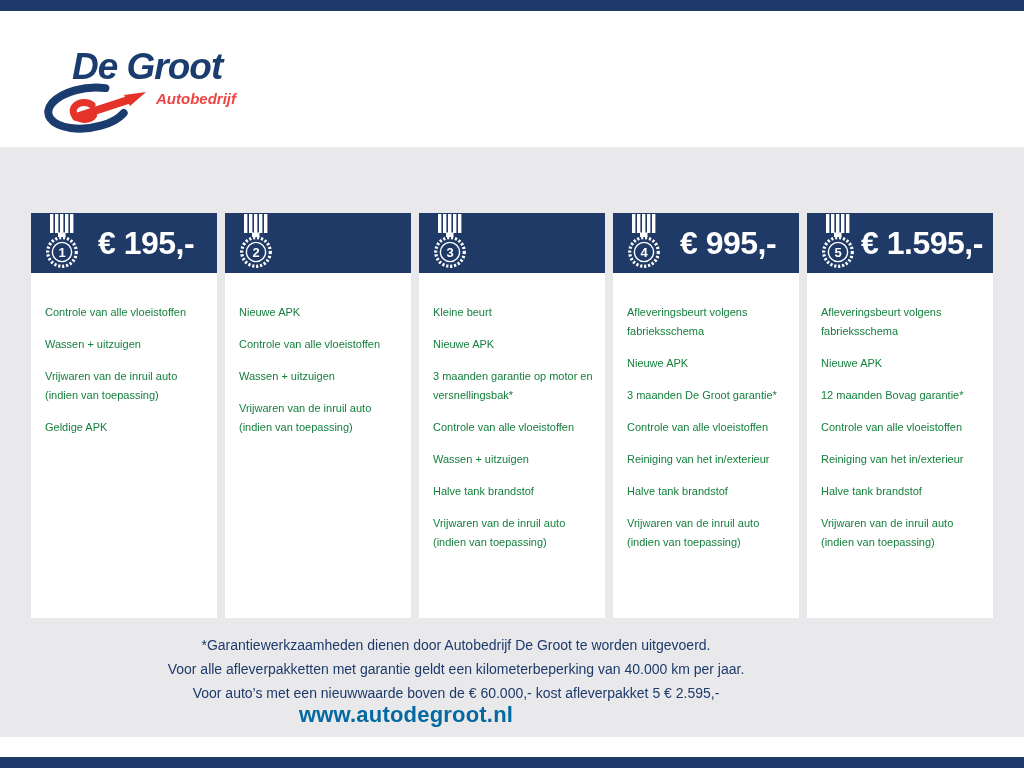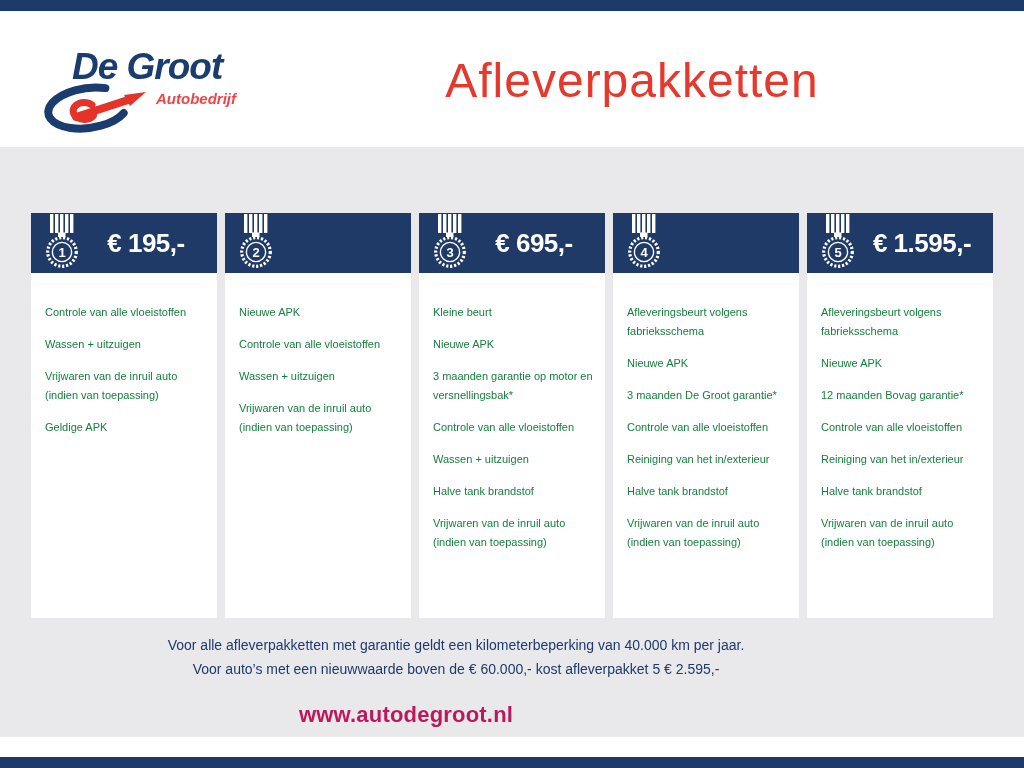--- a/index.html
+++ b/index.html
@@ -24,48 +24,47 @@
   
   .band { position: absolute; left: 0; top: 147px; width: 1024px; height: 590px; background: #e9e9ec; }
 
   
   .columns { position: absolute; left: 31px; top: 66px; display: flex; gap: 8px; }
   .pkg { width: 186px; height: 405px; background: #ffffff; }
   .pkg-head { position: relative; height: 60px; background: #1f3a66; display: flex;
               align-items: center; padding: 0 6px 0 12px; }
   .medal { flex-shrink: 0; display: block; margin-top: -2px; }
   .pkg-price { flex: 1; text-align: center; color: #ffffff; font-weight: bold;
-               font-size: 26px; letter-spacing: -0.5px; white-space: nowrap; }
+               font-size: 32px; letter-spacing: -0.5px; white-space: nowrap; }
   .pkg-items { list-style: none; padding: 30px 6px 0 14px; }
   .pkg-items li { font-size: 11px; line-height: 19px; color: #15803d; margin-bottom: 13px; }
 
   
   .footnotes { position: absolute; left: 0; top: 486px; width: 912px; text-align: center;
                color: #1d3a6b; font-size: 14px; line-height: 24px; }
   .website { position: absolute; left: 0; top: 555px; width: 812px; text-align: center;
-             color: #be185d; font-size: 22px; font-weight: bold; letter-spacing: 0.2px; }
+             color: #0369a1; font-size: 22px; font-weight: bold; letter-spacing: 0.2px; }
 </style>
 </head>
 <body>
 
 <div class="page">
   <div class="accent-bar top"></div>
 
   <div class="logo">
     <svg class="logo-mark" width="122" height="62" viewBox="0 0 122 62">
       <path d="M 72 18.7 A 40 20 0 1 0 86.6 46" fill="none" stroke="#1a3c6e" stroke-width="8" stroke-linecap="round" transform="rotate(-8 52 36)"></path>
       <path d="M 56 33 A 11 8.5 0 1 0 57.5 43.5" fill="none" stroke="#e63329" stroke-width="7" stroke-linecap="round"></path>
       <path d="M 40 45 L 92 28" stroke="#e63329" stroke-width="8" stroke-linecap="round"></path>
       <path d="M 110 20 L 88 23 L 94 34 Z" fill="#e63329"></path>
     </svg>
     <span class="logo-name">De Groot</span>
     <span class="logo-sub">Autobedrijf</span>
   </div>
 
-  <h1 class="page-title">Afleverpakketten</h1>
 
   <div class="band">
     <div class="columns">
 
       <section class="pkg">
         <header class="pkg-head">
           <svg class="medal" width="38" height="56" viewBox="0 0 38 56">
             <g fill="#ffffff">
               <rect x="7" y="0" width="3.4" height="19"></rect>
                 <rect x="12" y="0" width="3.4" height="19"></rect>
@@ -122,21 +121,20 @@
                 <rect x="12" y="0" width="3.4" height="19"></rect>
               <rect x="17" y="0" width="3.4" height="19"></rect>
                 <rect x="22" y="0" width="3.4" height="19"></rect>
               <rect x="27" y="0" width="3.4" height="19"></rect>
             </g>
             <rect x="15" y="18.5" width="7.5" height="4.5" fill="#ffffff"></rect>
             <circle cx="19" cy="38" r="14.3" fill="none" stroke="#ffffff" stroke-width="3.2" stroke-dasharray="2.2 1.8"></circle>
             <circle cx="19" cy="38" r="9.6" fill="none" stroke="#ffffff" stroke-width="1.4"></circle>
             <text x="19" y="42.5" text-anchor="middle" font-size="13" font-weight="bold" fill="#ffffff">3</text>
           </svg>
-          <span class="pkg-price">€ 695,-</span>
         </header>
         <ul class="pkg-items">
 
         <li class="pkg-item">Kleine beurt</li>
             <li class="pkg-item">Nieuwe APK</li>
             <li class="pkg-item">3 maanden garantie op motor en versnellingsbak*</li>
             <li class="pkg-item">Controle van alle vloeistoffen</li>
             <li class="pkg-item">Wassen + uitzuigen</li>
             <li class="pkg-item">Halve tank brandstof</li>
             <li class="pkg-item">Vrijwaren van de inruil auto (indien van toepassing)</li>
@@ -151,20 +149,21 @@
                 <rect x="12" y="0" width="3.4" height="19"></rect>
               <rect x="17" y="0" width="3.4" height="19"></rect>
                 <rect x="22" y="0" width="3.4" height="19"></rect>
               <rect x="27" y="0" width="3.4" height="19"></rect>
             </g>
             <rect x="15" y="18.5" width="7.5" height="4.5" fill="#ffffff"></rect>
             <circle cx="19" cy="38" r="14.3" fill="none" stroke="#ffffff" stroke-width="3.2" stroke-dasharray="2.2 1.8"></circle>
             <circle cx="19" cy="38" r="9.6" fill="none" stroke="#ffffff" stroke-width="1.4"></circle>
             <text x="19" y="42.5" text-anchor="middle" font-size="13" font-weight="bold" fill="#ffffff">4</text>
           </svg>
+          <span class="pkg-price">€ 995,-</span>
         </header>
         <ul class="pkg-items">
 
         <li class="pkg-item">Afleveringsbeurt volgens fabrieksschema</li>
             <li class="pkg-item">Nieuwe APK</li>
             <li class="pkg-item">3 maanden De Groot garantie*</li>
             <li class="pkg-item">Controle van alle vloeistoffen</li>
             <li class="pkg-item">Reiniging van het in/exterieur</li>
             <li class="pkg-item">Halve tank brandstof</li>
             <li class="pkg-item">Vrijwaren van de inruil auto (indien van toepassing)</li>
@@ -197,20 +196,21 @@
             <li class="pkg-item">Reiniging van het in/exterieur</li>
             <li class="pkg-item">Halve tank brandstof</li>
             <li class="pkg-item">Vrijwaren van de inruil auto (indien van toepassing)</li>
           </ul>
       </section>
 
     </div>
 
     <div class="footnotes">
 
+    <p class="footnote">*Garantiewerkzaamheden dienen door Autobedrijf De Groot te worden uitgevoerd.</p>
         <p class="footnote">Voor alle afleverpakketten met garantie geldt een kilometerbeperking van 40.000 km per jaar.</p>
         <p class="footnote">Voor auto’s met een nieuwwaarde boven de € 60.000,- kost afleverpakket 5 € 2.595,-</p>
       </div>
 
     <div class="website">www.autodegroot.nl</div>
   </div>
 
   <div class="accent-bar bottom"></div>
 </div>
 

